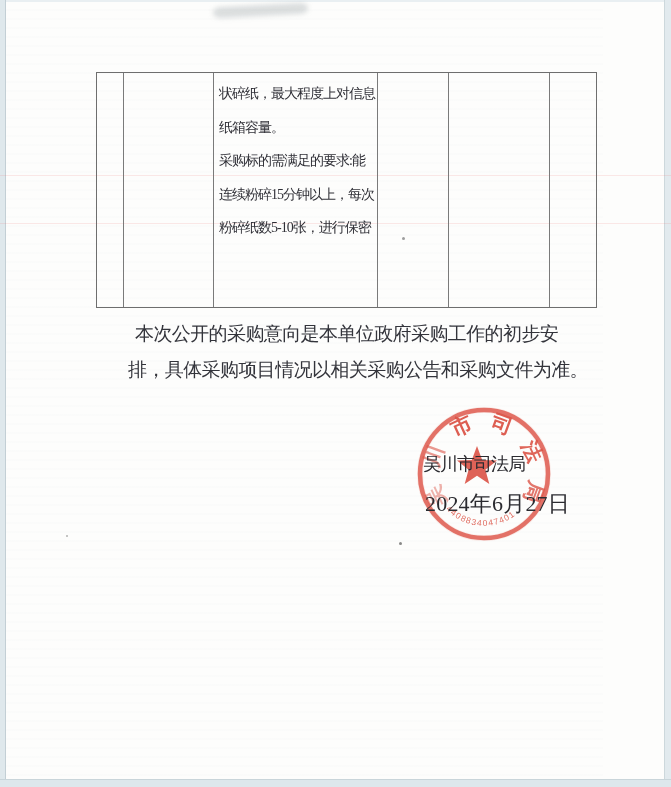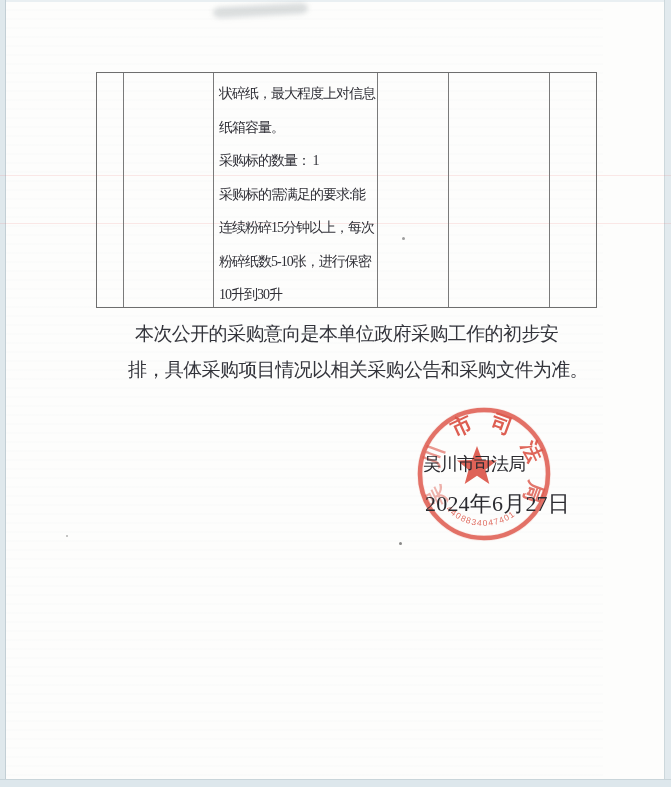--- a/index.html
+++ b/index.html
@@ -134,25 +134,23 @@
   <div class="speck s2"></div>
   <div class="speck s3"></div>
 
   <div class="doc-table">
     <div class="cell c1"></div>
     <div class="cell c2"></div>
     <div class="cell c3">
       <div class="desc-lines">
         <div>状碎纸，最大程度上对信息</div>
         <div>纸箱容量。</div>
-        <div>采购标的数量： 1</div>
         <div>采购标的需满足的要求:能</div>
         <div>连续粉碎15分钟以上，每次</div>
         <div>粉碎纸数5-10张，进行保密</div>
-        <div>10升到30升</div>
       </div>
     </div>
     <div class="cell c4"></div>
     <div class="cell c5"></div>
     <div class="cell c6"></div>
   </div>
 
   <div class="closing-line l1">本次公开的采购意向是本单位政府采购工作的初步安</div>
   <div class="closing-line l2">排，具体采购项目情况以相关采购公告和采购文件为准。</div>
 

